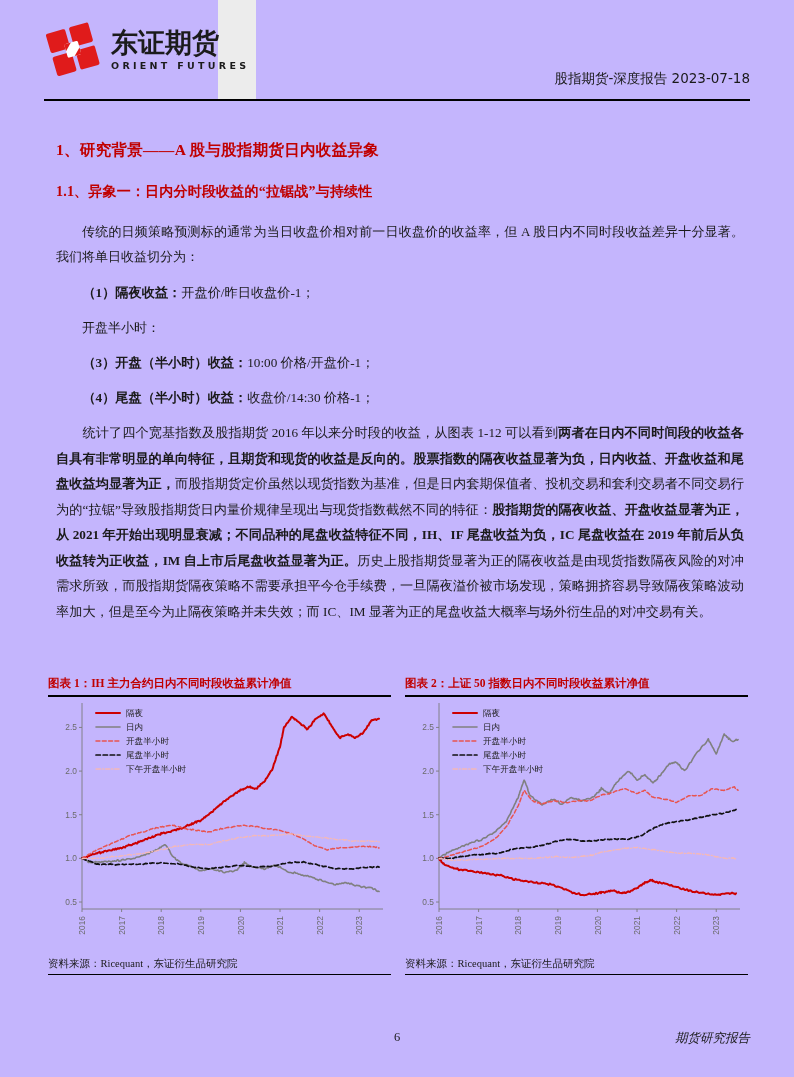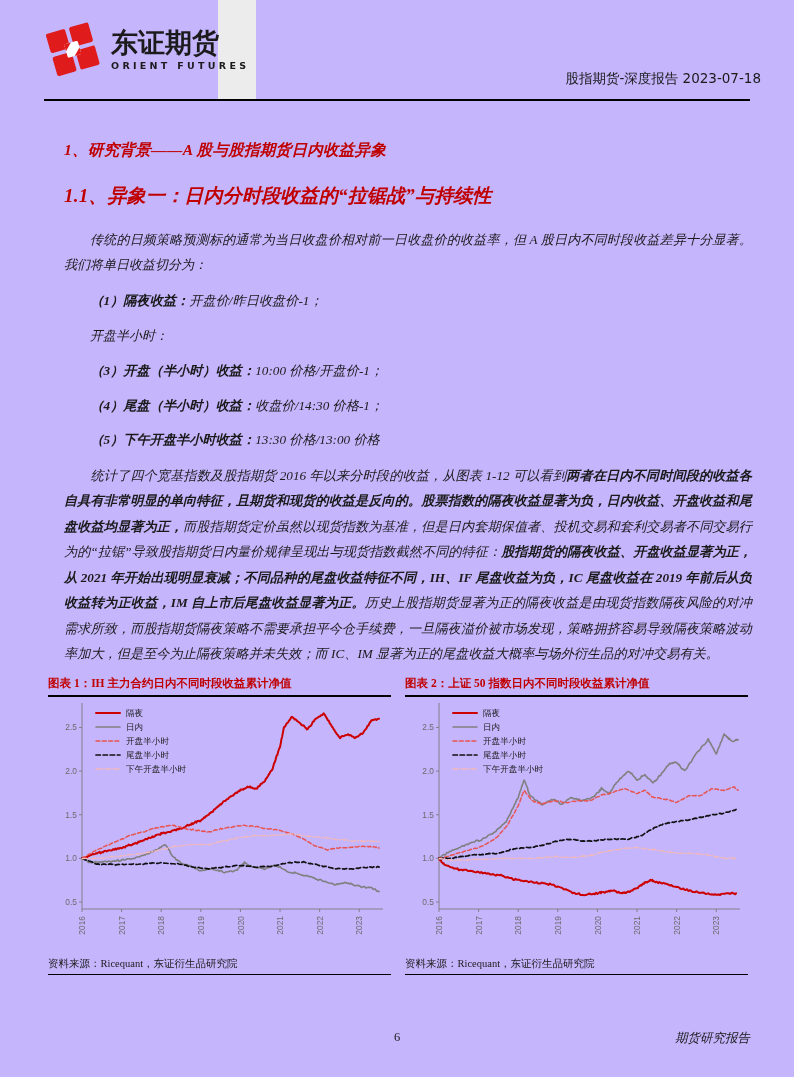--- a/index.html
+++ b/index.html
@@ -62,54 +62,53 @@
   .logo-en {
     font-family: "DejaVu Sans", sans-serif;
     font-weight: 700;
     font-size: 9.5px;
     letter-spacing: 3.3px;
     color: #1b1b1b;
     margin-top: 3px;
   }
   .header-right {
     position: absolute;
-    right: 33px;
+    right: 44px;
     top: 70px;
     font-family: "DejaVu Sans", sans-serif;
     font-size: 13.5px;
     color: #1a1a1a;
     white-space: nowrap;
   }
   .header-rule {
     position: absolute;
     left: 44px; right: 44px;
     top: 99px;
     height: 2px;
     background: #000;
   }
 
   
   .content {
     position: absolute;
-    left: 64px;
+    left: 56px;
     top: 140px;
     width: 688px;
-    font-style: italic;
   }
   .h1 {
     color: #c00000;
     font-weight: 700;
     font-size: 15.5px;
     letter-spacing: 0.3px;
     margin: 0 0 22px 0;
   }
   .h2 {
     color: #c00000;
     font-weight: 700;
-    font-size: 19px;
+    font-size: 14px;
     letter-spacing: 0.2px;
     margin: 0 0 18px 0;
   }
   p.para {
     margin: 0 0 11px 0;
     font-size: 13px;
     line-height: 1.95;
     text-align: justify;
     text-indent: 2em;
   }
@@ -242,23 +241,20 @@
       <span class="b">（1）隔夜收益：</span><span>开盘价/昨日收盘价-1；</span>
     </p>
 
     <p class="para">开盘半小时：</p>
 
     <p class="item">
       <span class="b">（3）开盘（半小时）收益：</span><span>10:00 价格/开盘价-1；</span>
     </p>
     <p class="item">
       <span class="b">（4）尾盘（半小时）收益：</span><span>收盘价/14:30 价格-1；</span>
-    </p>
-    <p class="item">
-      <span class="b">（5）下午开盘半小时收益：</span><span>13:30 价格/13:00 价格</span>
     </p>
 
     <p class="bigpara">
       <span>统计了四个宽基指数及股指期货 2016 年以来分时段的收益，从图表 1-12 可以看到</span><span class="b">两者在日内不同时间段的收益各自具有非常明显的单向特征，且期货和现货的收益是反向的。股票指数的隔夜收益显著为负，日内收益、开盘收益和尾盘收益均显著为正，</span><span>而股指期货定价虽然以现货指数为基准，但是日内套期保值者、投机交易和套利交易者不同交易行为的“拉锯”导致股指期货日内量价规律呈现出与现货指数截然不同的特征：</span><span class="b">股指期货的隔夜收益、开盘收益显著为正，从 2021 年开始出现明显衰减；不同品种的尾盘收益特征不同，IH、IF 尾盘收益为负，IC 尾盘收益在 2019 年前后从负收益转为正收益，IM 自上市后尾盘收益显著为正。</span><span>历史上股指期货显著为正的隔夜收益是由现货指数隔夜风险的对冲需求所致，而股指期货隔夜策略不需要承担平今仓手续费，一旦隔夜溢价被市场发现，策略拥挤容易导致隔夜策略波动率加大，但是至今为止隔夜策略并未失效；而 IC、IM 显著为正的尾盘收益大概率与场外衍生品的对冲交易有关。</span>
     </p>
   </div>
 
   <div class="figures">
 
     <div class="figure">

